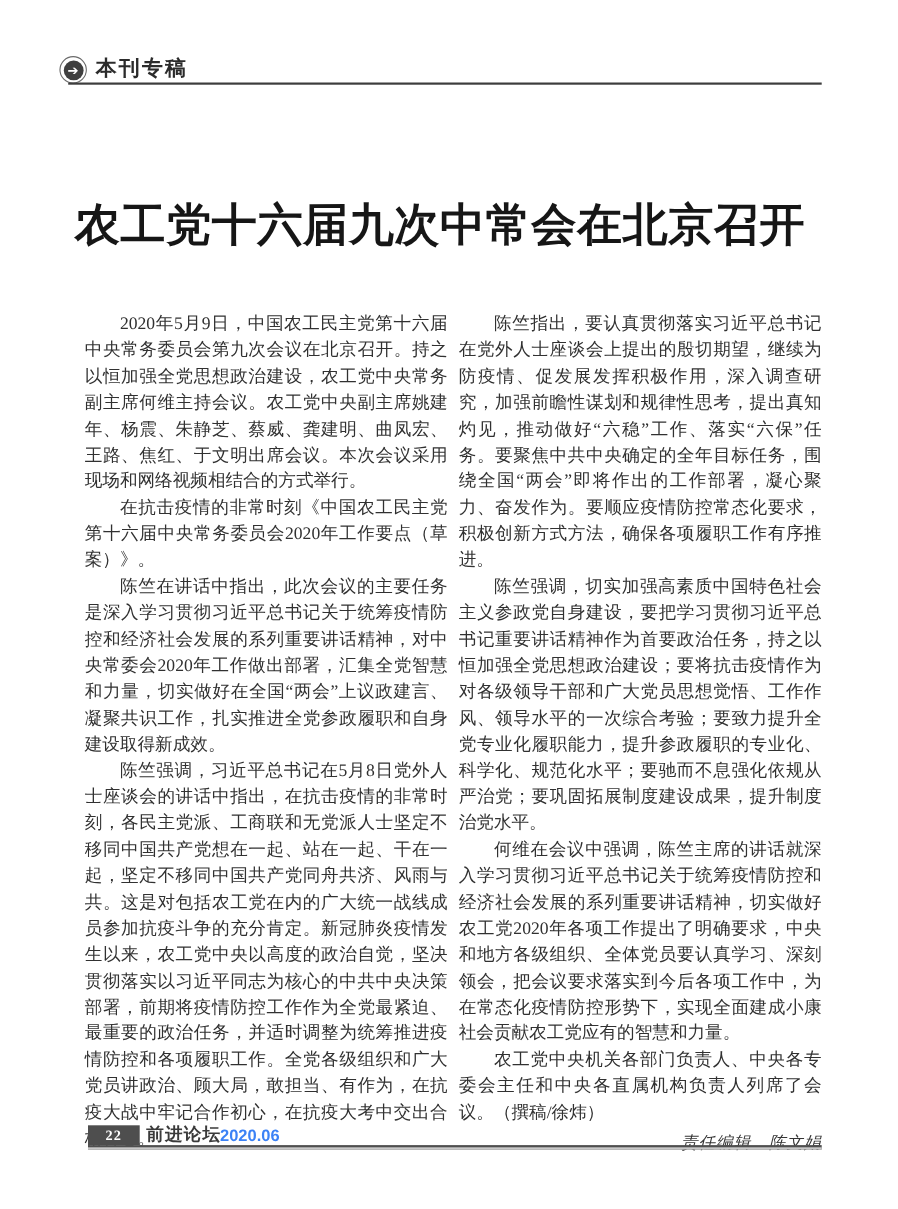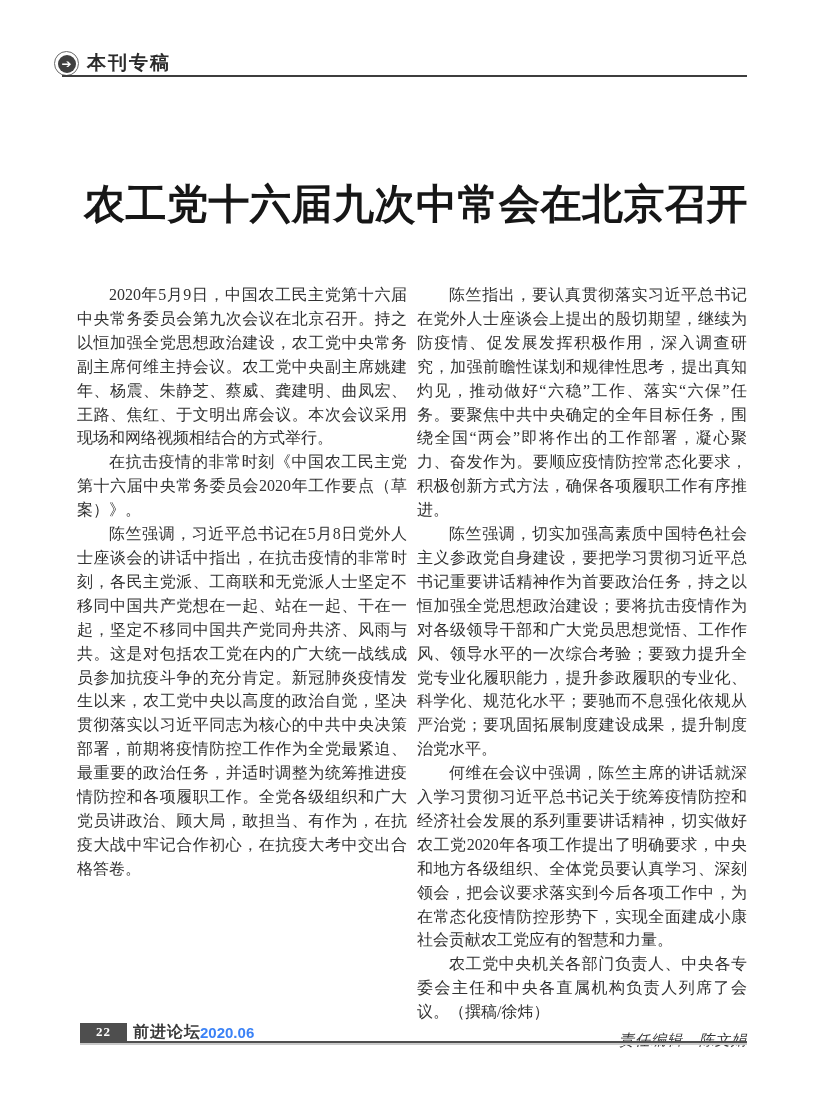--- a/index.html
+++ b/index.html
@@ -18,21 +18,21 @@
     font:bold 12px/1 "DejaVu Sans",sans-serif;
   }
   .hdr-label{
     position:absolute;left:87px;top:51px;
     font:bold 19px/24px "Liberation Sans","DejaVu Sans",sans-serif;
     color:#2b2b2b;letter-spacing:2px;
   }
   .hdr-rule{position:absolute;left:62px;top:75px;width:685px;height:2px;background:#3d3d3d;}
   
   .title{
-    position:absolute;left:68px;top:179px;width:680px;text-align:right;
+    position:absolute;left:68px;top:179px;width:680px;text-align:left;
     font:bold 41px/50px "Liberation Sans","DejaVu Sans",sans-serif;
     color:#161616;letter-spacing:0.5px;white-space:nowrap;
   }
   
   .col{
     position:absolute;top:283px;width:330px;
     font-size:16px;line-height:23.9px;text-align:justify;text-justify:inter-ideograph;
     color:#313131;
   }
   .col-left{left:77px;}
@@ -69,20 +69,21 @@
     <span class="dot">➔</span>
   </div>
   <div class="hdr-label">本刊专稿</div>
   <div class="hdr-rule"></div>
 
   <div class="title">农工党十六届九次中常会在北京召开</div>
 
   <div class="col col-left">
     <p>2020年5月9日，中国农工民主党第十六届中央常务委员会第九次会议在北京召开。持之以恒加强全党思想政治建设，农工党中央常务副主席何维主持会议。农工党中央副主席姚建年、杨震、朱静芝、蔡威、龚建明、曲凤宏、王路、焦红、于文明出席会议。本次会议采用现场和网络视频相结合的方式举行。</p>
     <p>在抗击疫情的非常时刻《中国农工民主党第十六届中央常务委员会2020年工作要点（草案）》。</p>
+    <p>陈竺在讲话中指出，此次会议的主要任务是深入学习贯彻习近平总书记关于统筹疫情防控和经济社会发展的系列重要讲话精神，对中央常委会2020年工作做出部署，汇集全党智慧和力量，切实做好在全国“两会”上议政建言、凝聚共识工作，扎实推进全党参政履职和自身建设取得新成效。</p>
     <p>陈竺强调，习近平总书记在5月8日党外人士座谈会的讲话中指出，在抗击疫情的非常时刻，各民主党派、工商联和无党派人士坚定不移同中国共产党想在一起、站在一起、干在一起，坚定不移同中国共产党同舟共济、风雨与共。这是对包括农工党在内的广大统一战线成员参加抗疫斗争的充分肯定。新冠肺炎疫情发生以来，农工党中央以高度的政治自觉，坚决贯彻落实以习近平同志为核心的中共中央决策部署，前期将疫情防控工作作为全党最紧迫、最重要的政治任务，并适时调整为统筹推进疫情防控和各项履职工作。全党各级组织和广大党员讲政治、顾大局，敢担当、有作为，在抗疫大战中牢记合作初心，在抗疫大考中交出合格答卷。</p>
   </div>
 
   <div class="col col-right">
     <p>陈竺指出，要认真贯彻落实习近平总书记在党外人士座谈会上提出的殷切期望，继续为防疫情、促发展发挥积极作用，深入调查研究，加强前瞻性谋划和规律性思考，提出真知灼见，推动做好“六稳”工作、落实“六保”任务。要聚焦中共中央确定的全年目标任务，围绕全国“两会”即将作出的工作部署，凝心聚力、奋发作为。要顺应疫情防控常态化要求，积极创新方式方法，确保各项履职工作有序推进。</p>
     <p>陈竺强调，切实加强高素质中国特色社会主义参政党自身建设，要把学习贯彻习近平总书记重要讲话精神作为首要政治任务，持之以恒加强全党思想政治建设；要将抗击疫情作为对各级领导干部和广大党员思想觉悟、工作作风、领导水平的一次综合考验；要致力提升全党专业化履职能力，提升参政履职的专业化、科学化、规范化水平；要驰而不息强化依规从严治党；要巩固拓展制度建设成果，提升制度治党水平。</p>
     <p>何维在会议中强调，陈竺主席的讲话就深入学习贯彻习近平总书记关于统筹疫情防控和经济社会发展的系列重要讲话精神，切实做好农工党2020年各项工作提出了明确要求，中央和地方各级组织、全体党员要认真学习、深刻领会，把会议要求落实到今后各项工作中，为在常态化疫情防控形势下，实现全面建成小康社会贡献农工党应有的智慧和力量。</p>
     <p>农工党中央机关各部门负责人、中央各专委会主任和中央各直属机构负责人列席了会议。（撰稿/徐炜）</p>
     <div class="editor">责任编辑　陈文娟</div>
   </div>

